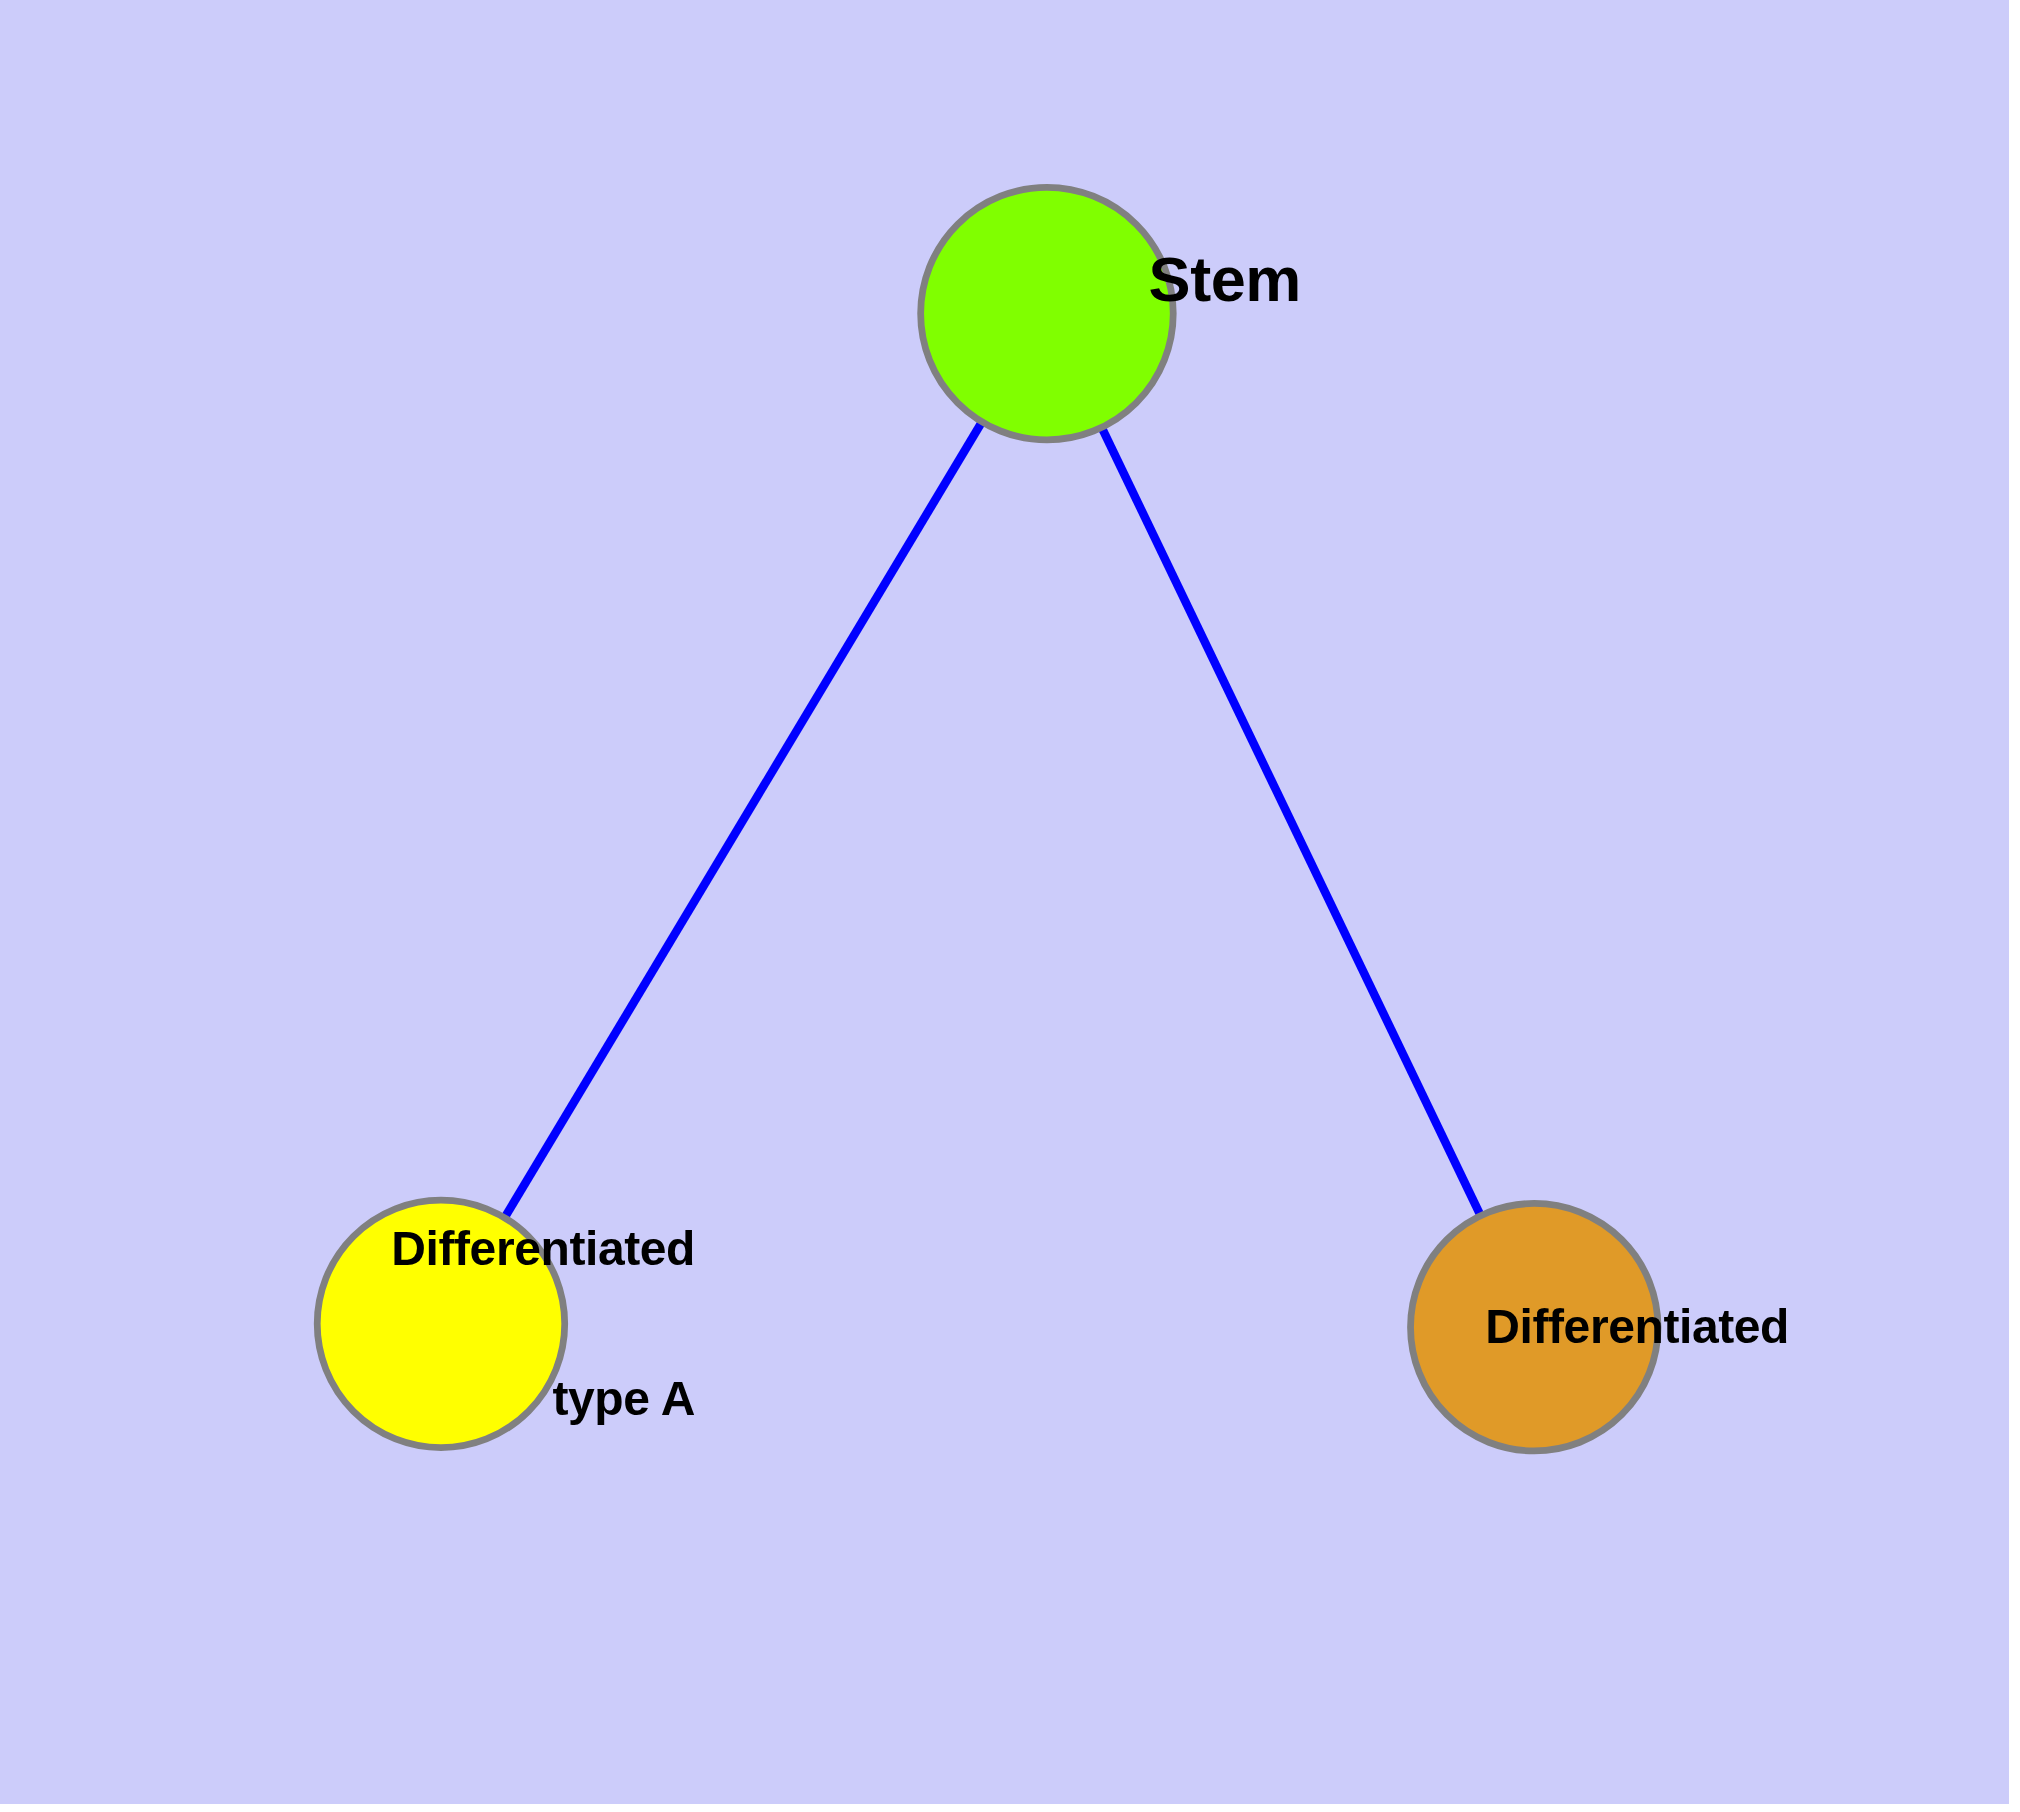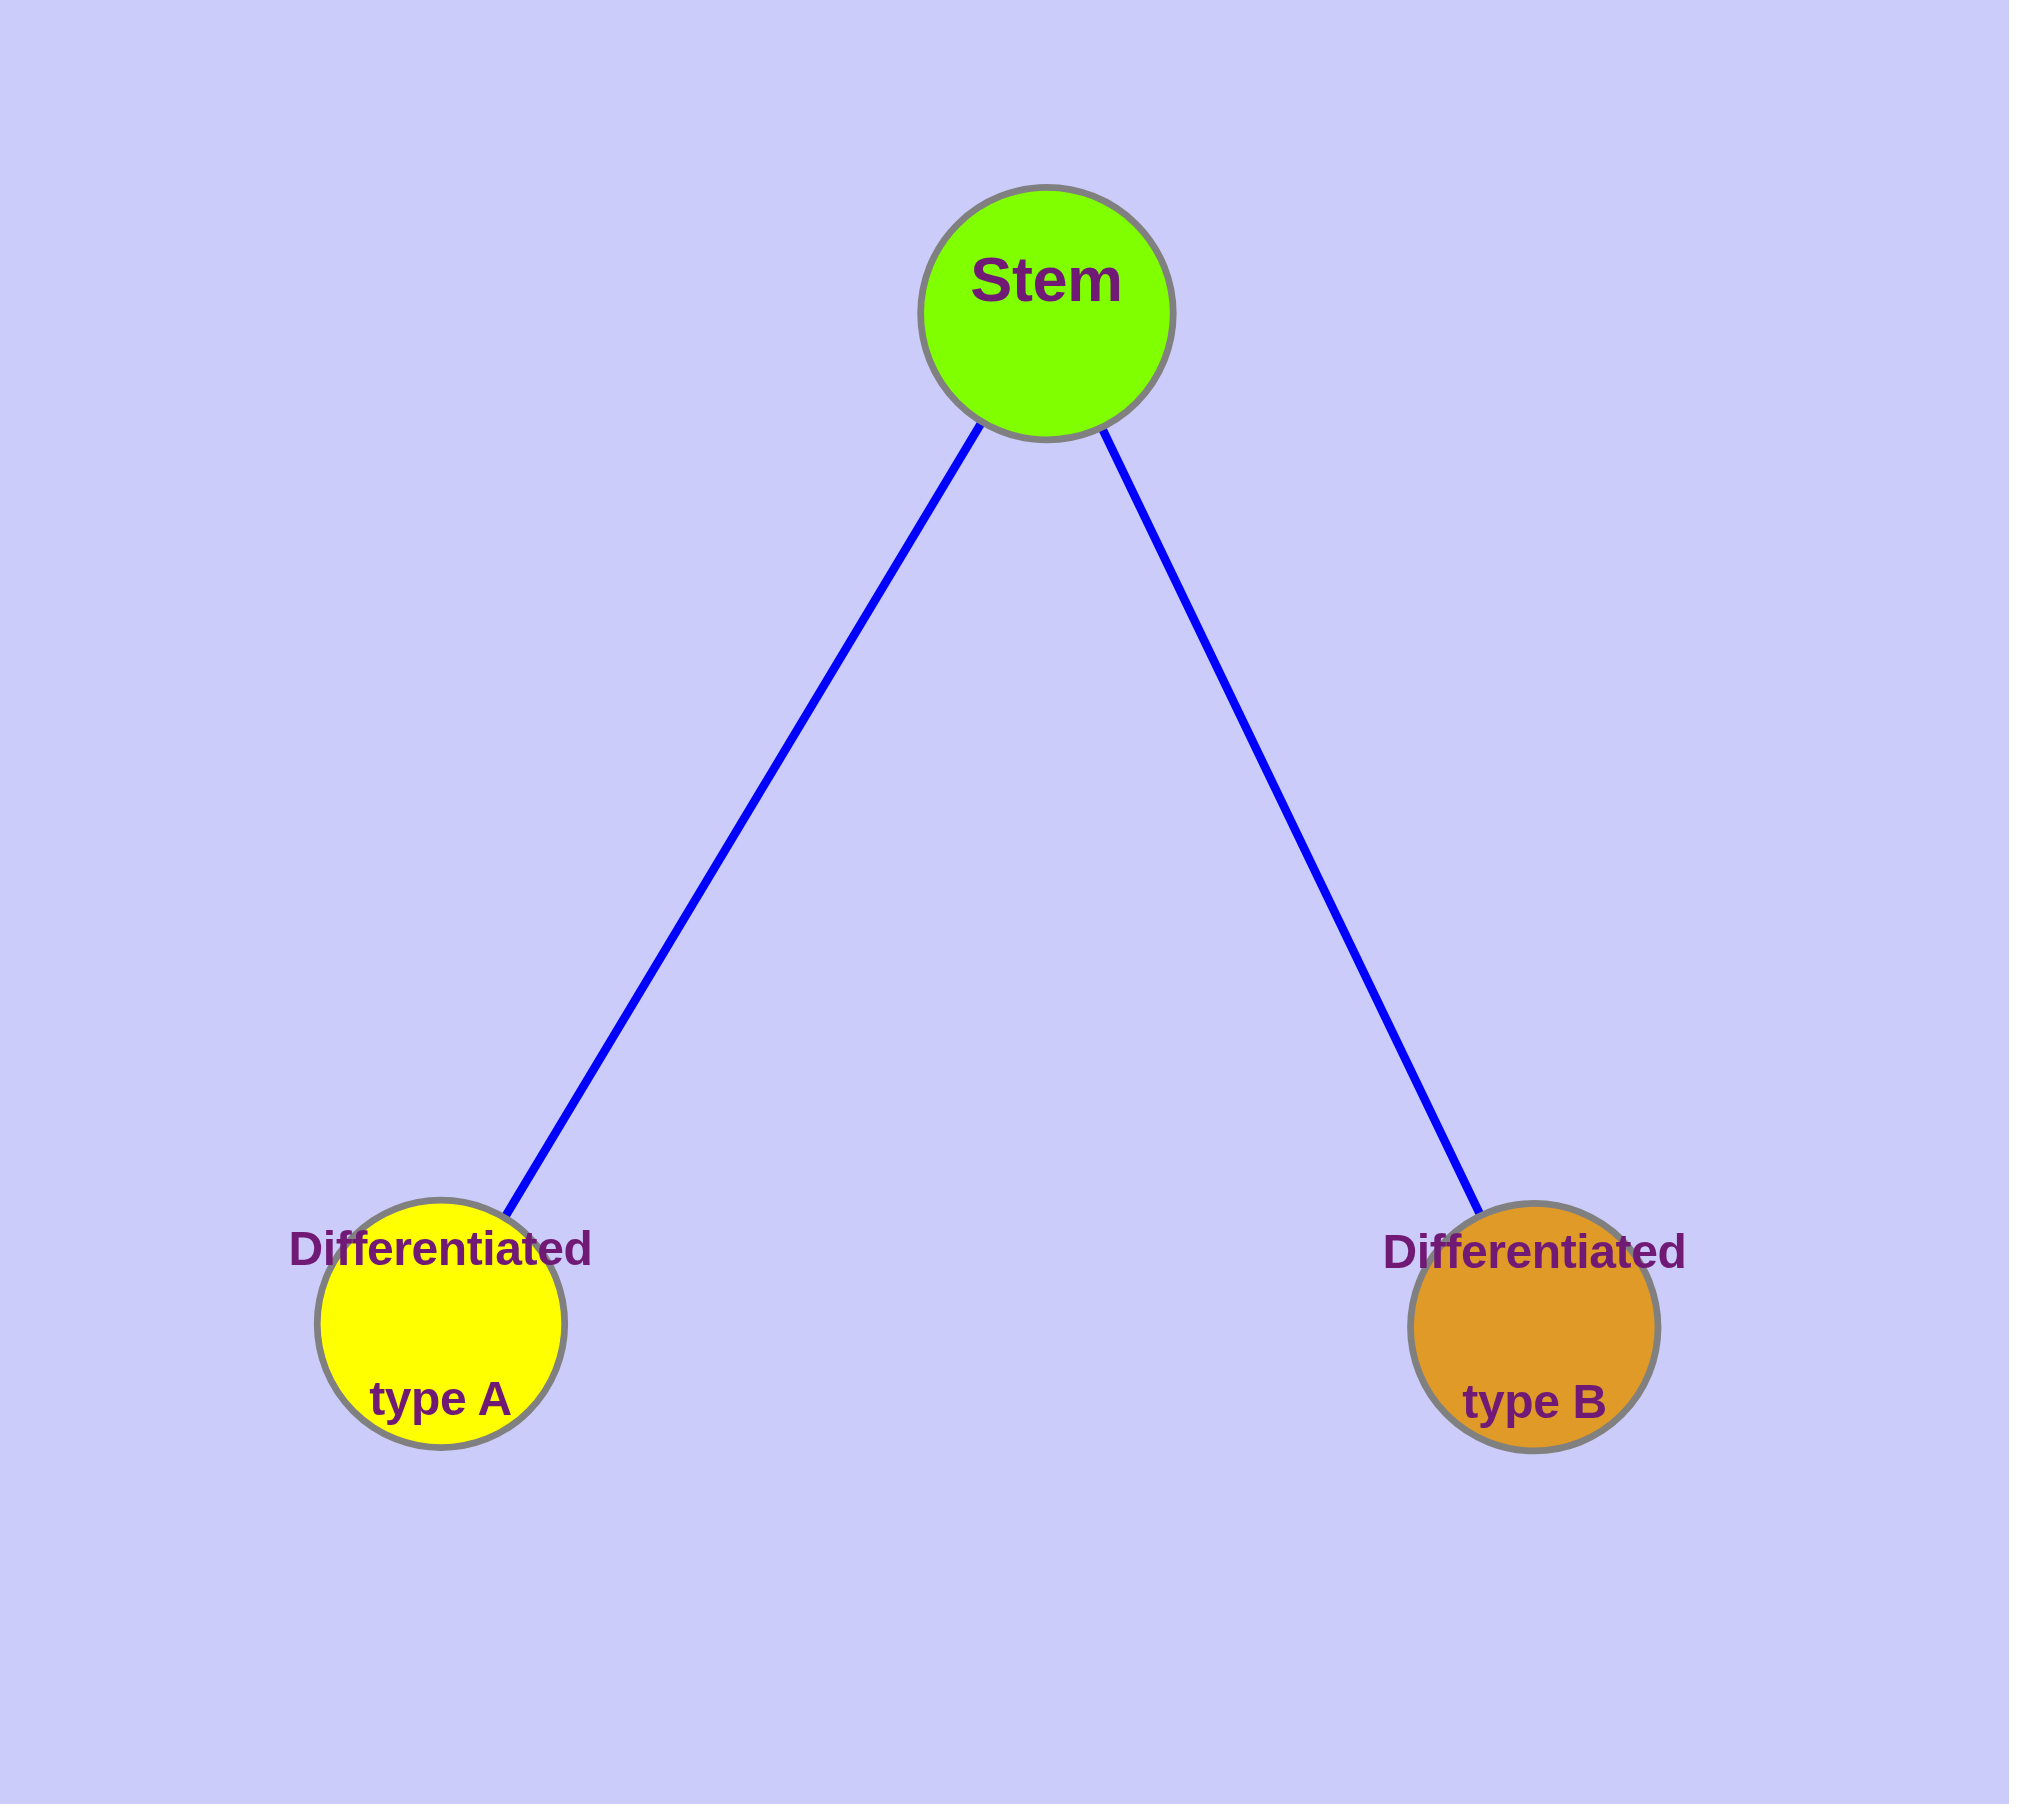--- a/index.html
+++ b/index.html
@@ -30,23 +30,23 @@
   }
   #graph-svg {
     position: absolute;
     left: 0;
     top: 0;
     width: 2021px;
     height: 1812px;
   }
   .node-label {
     position: absolute;
-    text-align: center;
+    text-align: right;
     font-weight: bold;
-    color: #701a75;
+    color: #000000;
     line-height: 1.04;
     white-space: pre;
     pointer-events: none;
     letter-spacing: -0.4px;
   }
   .label-stem {
     font-size: 63px;
   }
   .label-leaf {
     font-size: 48px;
@@ -73,17 +73,16 @@
 
   <div class="node-label label-stem" style="left:792px; top:280px; width:509px; transform:translateY(-50%);">Stem</div>
 
   <div class="node-label label-leaf" style="left:186px; top:1324px; width:509px; transform:translateY(-50%);">
     <div>Differentiated</div>
     <div>type A</div>
   </div>
 
   <div class="node-label label-leaf" style="left:1280px; top:1327px; width:509px; transform:translateY(-50%);">
     <div>Differentiated</div>
-    <div>type B</div>
   </div>
 
 </div>
 
 
 </body></html>

